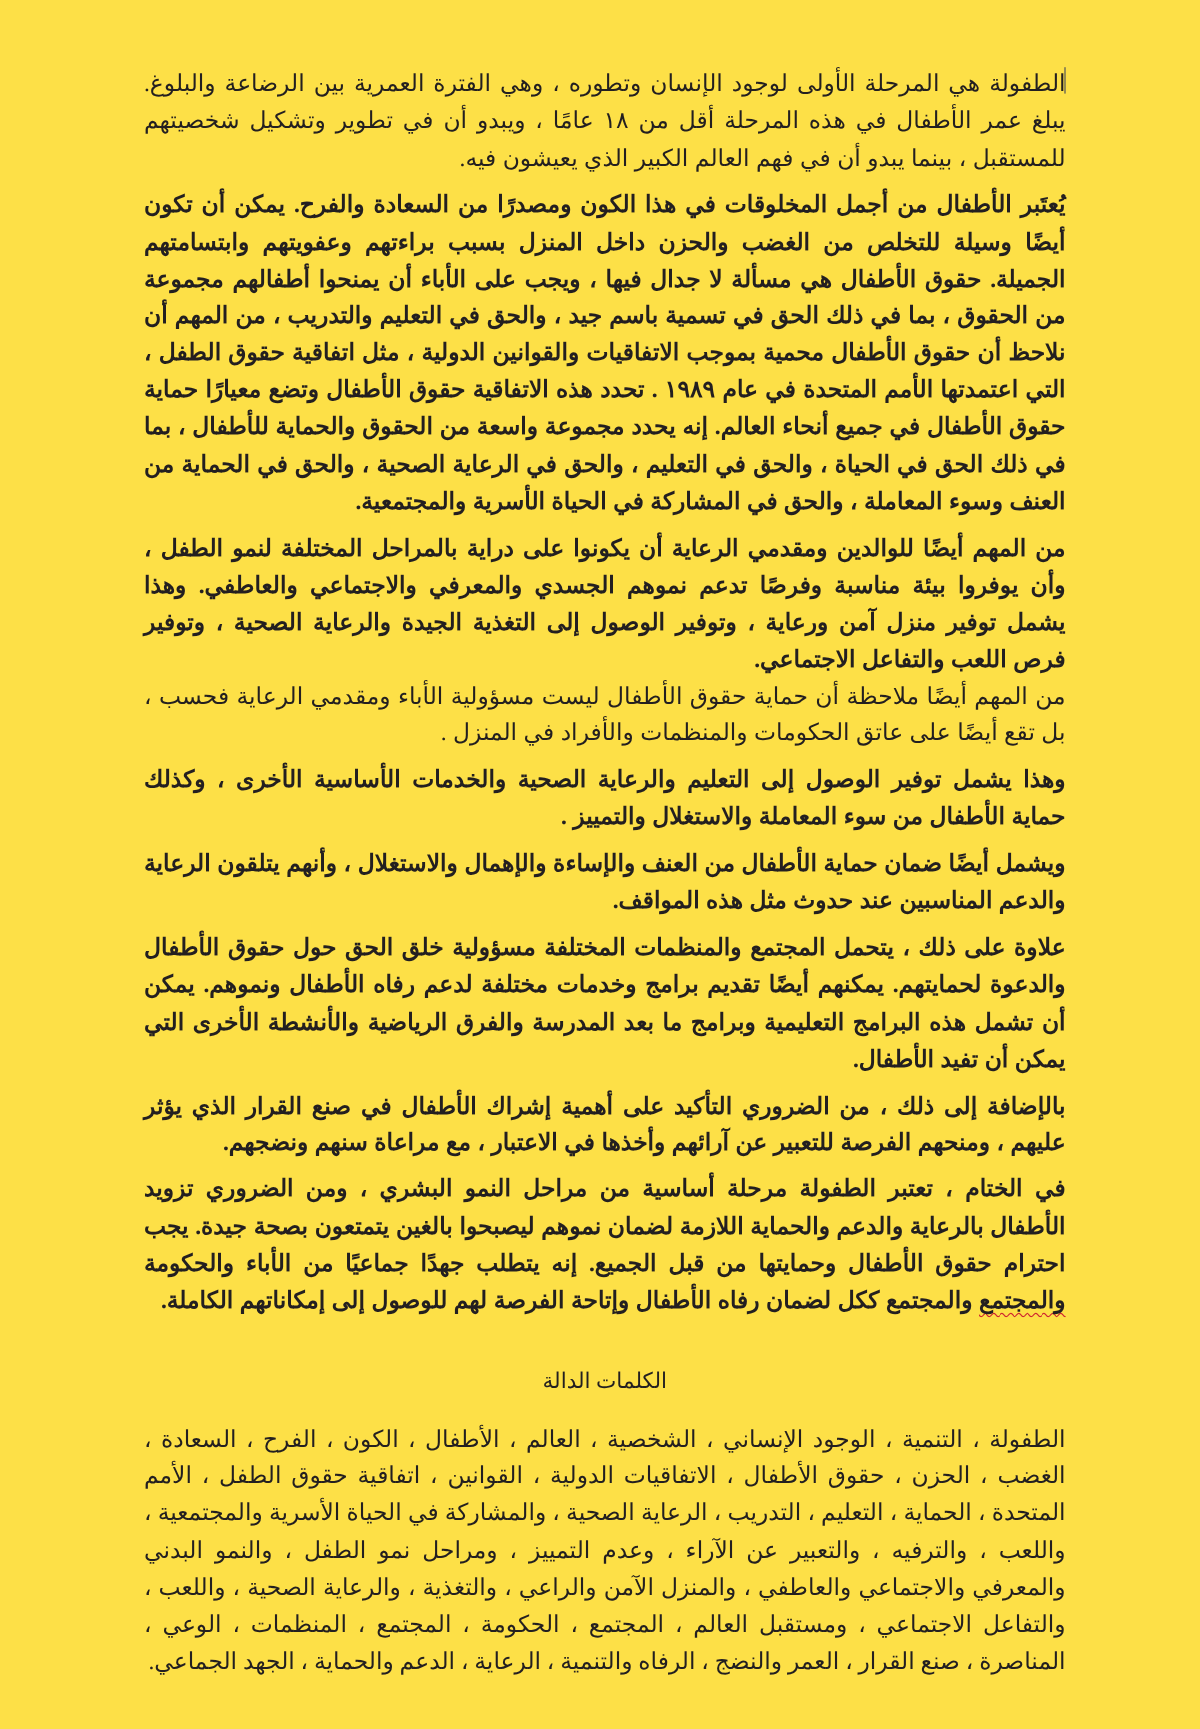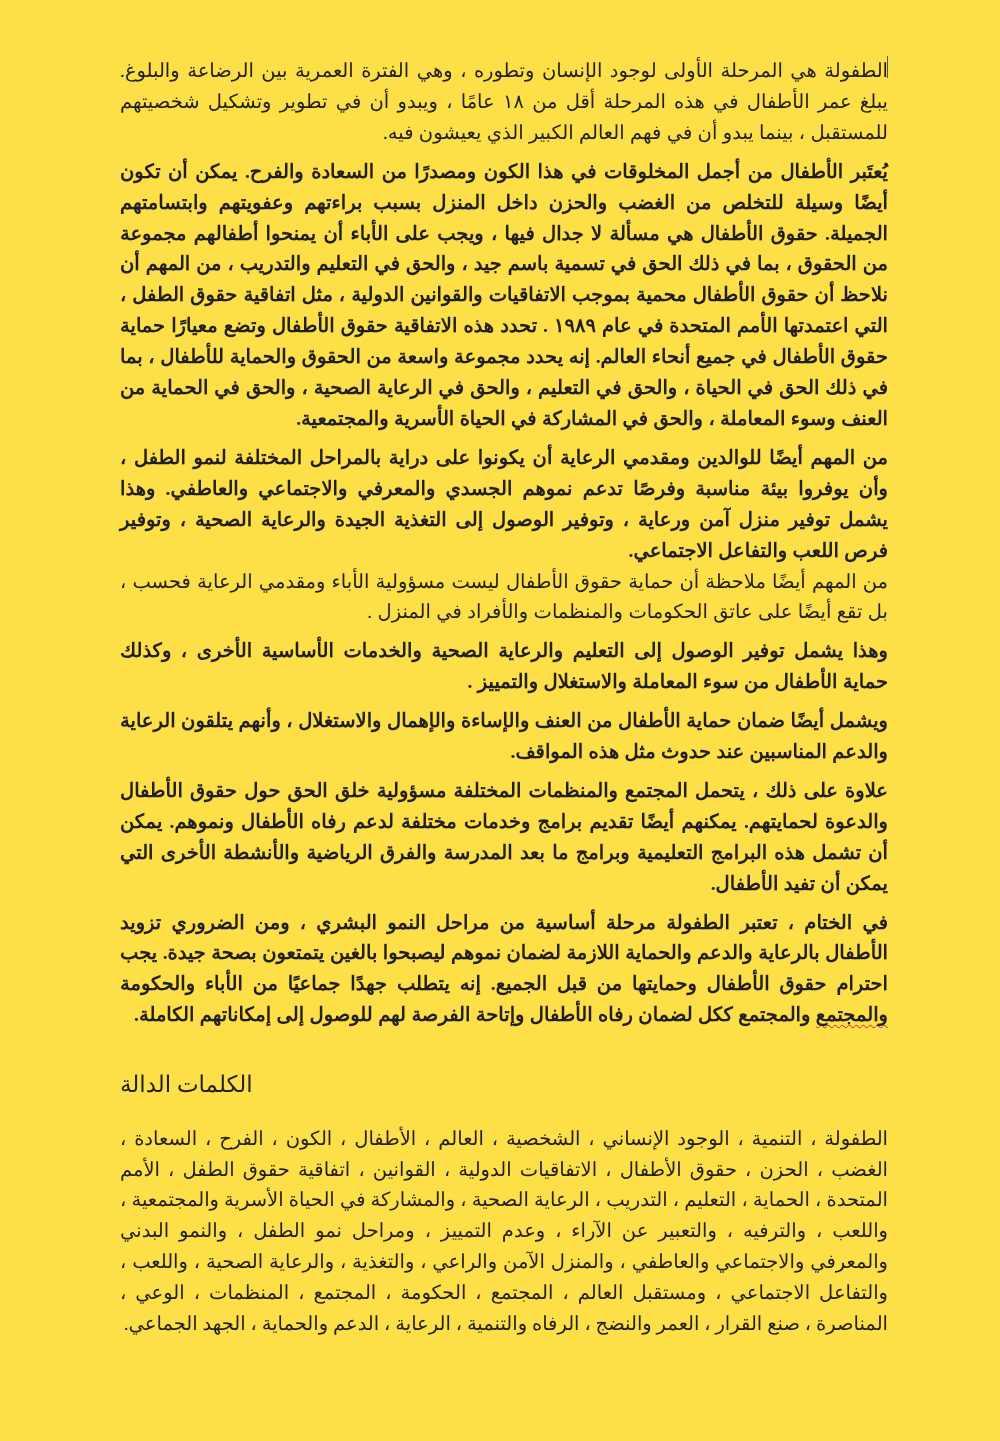--- a/index.html
+++ b/index.html
@@ -36,23 +36,23 @@
     text-indent: 0;
     letter-spacing: 0.1px;
     word-spacing: 0.5px;
   }
   p.para.gap {
     margin-top: 8px;
     font-weight: bold;
   }
   .kw-title {
     margin: 36px 0 0 0;
-    font-size: 23px;
+    font-size: 18px;
     line-height: 1.585;
-    text-align: left;
+    text-align: center;
   }
   .kw-body {
     margin: 20px 0 0 0;
     font-size: 19.5px;
     line-height: 1.585;
     text-align: justify;
   }
   
   .spell {
     text-decoration: underline wavy #d0282f;
@@ -88,20 +88,21 @@
 
     <p class="para">من المهم أيضًا ملاحظة أن حماية حقوق الأطفال ليست مسؤولية الأباء ومقدمي الرعاية فحسب ، بل تقع أيضًا على عاتق الحكومات والمنظمات والأفراد في المنزل .</p>
 
     <p class="para gap">وهذا يشمل توفير الوصول إلى التعليم والرعاية الصحية والخدمات الأساسية الأخرى ، وكذلك حماية الأطفال من سوء المعاملة والاستغلال والتمييز .</p>
 
 
     <p class="para gap">ويشمل أيضًا ضمان حماية الأطفال من العنف والإساءة والإهمال والاستغلال ، وأنهم يتلقون الرعاية والدعم المناسبين عند حدوث مثل هذه المواقف.</p>
 
     <p class="para gap">علاوة على ذلك ، يتحمل المجتمع والمنظمات المختلفة مسؤولية خلق الحق حول حقوق الأطفال والدعوة لحمايتهم. يمكنهم أيضًا تقديم برامج وخدمات مختلفة لدعم رفاه الأطفال ونموهم. يمكن أن تشمل هذه البرامج التعليمية وبرامج ما بعد المدرسة والفرق الرياضية والأنشطة الأخرى التي يمكن أن تفيد الأطفال.</p>
 
+    <p class="para gap">بالإضافة إلى ذلك ، من الضروري التأكيد على أهمية إشراك الأطفال في صنع القرار الذي يؤثر عليهم ، ومنحهم الفرصة للتعبير عن آرائهم وأخذها في الاعتبار ، مع مراعاة سنهم ونضجهم.</p>
 
     <p class="para gap"><span>في الختام ، تعتبر الطفولة مرحلة أساسية من مراحل النمو البشري ، ومن الضروري تزويد الأطفال بالرعاية والدعم والحماية اللازمة لضمان نموهم ليصبحوا بالغين يتمتعون بصحة جيدة. يجب احترام حقوق الأطفال وحمايتها من قبل الجميع. إنه يتطلب جهدًا جماعيًا من الأباء والحكومة </span><span class="spell">والمجتمع</span><span> والمجتمع ككل لضمان رفاه الأطفال وإتاحة الفرصة لهم للوصول إلى إمكاناتهم الكاملة.</span></p>
 
     <p class="kw-title">الكلمات الدالة</p>
 
     <p class="kw-body">الطفولة ، التنمية ، الوجود الإنساني ، الشخصية ، العالم ، الأطفال ، الكون ، الفرح ، السعادة ، الغضب ، الحزن ، حقوق الأطفال ، الاتفاقيات الدولية ، القوانين ، اتفاقية حقوق الطفل ، الأمم المتحدة ، الحماية ، التعليم ، التدريب ، الرعاية الصحية ، والمشاركة في الحياة الأسرية والمجتمعية ، واللعب ، والترفيه ، والتعبير عن الآراء ، وعدم التمييز ، ومراحل نمو الطفل ، والنمو البدني والمعرفي والاجتماعي والعاطفي ، والمنزل الآمن والراعي ، والتغذية ، والرعاية الصحية ، واللعب ، والتفاعل الاجتماعي ، ومستقبل العالم ، المجتمع ، الحكومة ، المجتمع ، المنظمات ، الوعي ، المناصرة ، صنع القرار ، العمر والنضج ، الرفاه والتنمية ، الرعاية ، الدعم والحماية ، الجهد الجماعي.</p>
 
   </div>
 </div>
 

